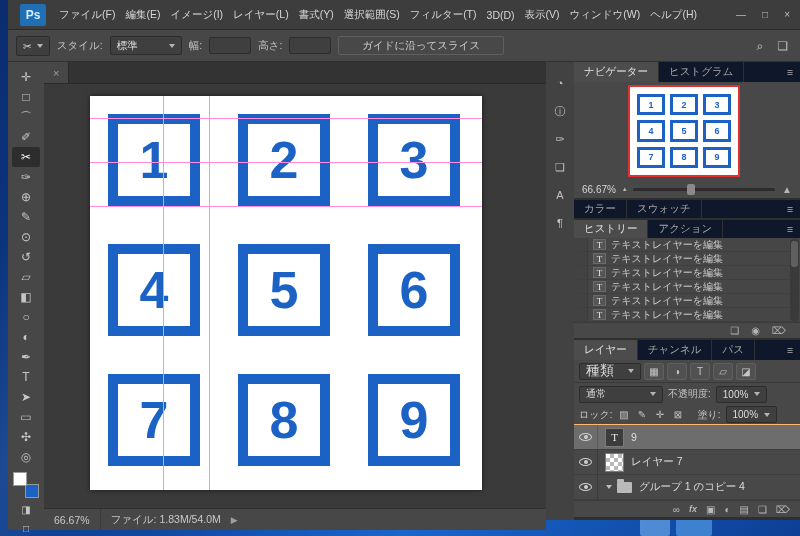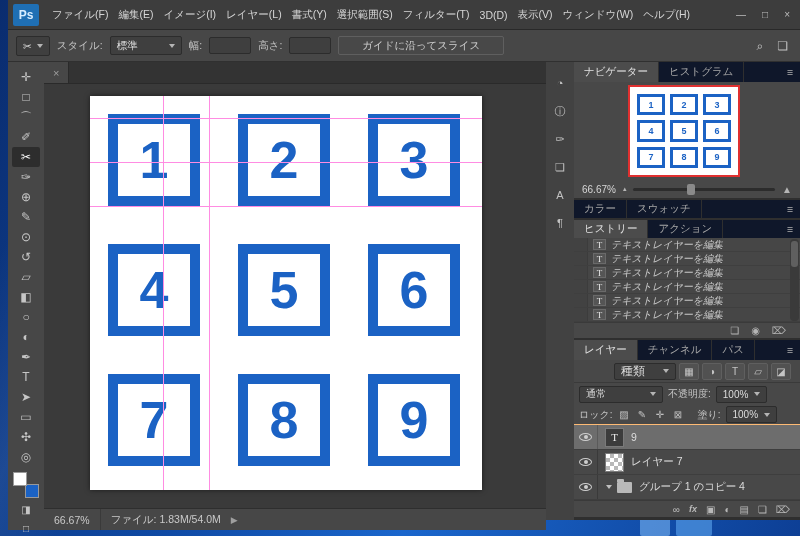--- a/index.html
+++ b/index.html
@@ -12,21 +12,21 @@
   .desktop::after { content:''; position:absolute; left:-60px; top:0; width:340px; height:100%;
     background:linear-gradient(115deg,transparent 30%,rgba(255,255,255,.07) 48%,transparent 62%); }
   .deco { position:absolute; border-radius:2px; }
   .d1 { left:640px; top:512px; width:30px; height:24px; background:rgba(140,200,255,.5); }
   .d2 { left:676px; top:506px; width:36px; height:30px; background:rgba(100,175,245,.55); }
 
   
   .window { position:absolute; left:8px; top:0; width:792px; height:530px; font-size:11px; color:#ccc; }
 
   .menubar { height:30px; background:#3d3d3d; border-bottom:1px solid #292929;
-    display:flex; align-items:center; padding-left:5px; }
+    display:flex; align-items:center; padding-left:12px; }
   .ps-logo { width:26px; height:22px; background:#1f6fb4; color:#d6ecff; font-weight:bold; font-size:12px;
     display:flex; align-items:center; justify-content:center; border-radius:2px; margin-right:8px; flex:none; }
   .menu-item { padding:0 5px; font-size:10.5px; color:#d6d6d6; white-space:nowrap; cursor:default; }
   .win-controls { margin-left:auto; display:flex; align-items:center; gap:16px; padding-right:10px;
     color:#bdbdbd; font-size:10px; }
 
   .optionsbar { height:32px; background:#474747; border-bottom:1px solid #303030;
     display:flex; align-items:center; gap:7px; padding:0 8px; font-size:10.5px; }
   .preset-box { display:flex; align-items:center; gap:5px; background:#3f3f3f; border:1px solid #2c2c2c;
     border-radius:2px; height:20px; padding:0 6px; color:#ddd; }
@@ -102,28 +102,28 @@
   .mtn { color:#b5b5b5; } .mtn.s { font-size:7px; } .mtn.l { font-size:10px; }
   .slider { flex:1; height:3px; background:#2c2c2c; border-radius:2px; position:relative; }
   .slider-thumb { position:absolute; left:38%; top:-4px; width:8px; height:11px; background:#8a8a8a; border-radius:2px; }
 
   .h-list { position:relative; background:#464646; }
   .h-row { height:14px; display:flex; align-items:center; border-bottom:1px solid #3f3f3f;
     font-size:10px; color:#c8c8c8; }
   .h-check { width:14px; height:100%; border-right:1px solid #3c3c3c; background:#424242; flex:none; }
   .h-ticon { width:13px; height:11px; margin:0 5px; display:flex; align-items:center; justify-content:center;
     font-family:"Liberation Serif",serif; font-size:9px; color:#e8e8e8; background:#555; border:1px solid #6a6a6a; flex:none; }
-  .h-label { white-space:nowrap;font-style:italic; }
+  .h-label { white-space:nowrap; }
   .h-scroll { position:absolute; right:1px; top:1px; bottom:1px; width:9px; background:#3a3a3a; border-radius:4px; }
   .h-thumb { position:absolute; left:1px; top:2px; width:7px; height:26px; background:#5f5f5f; border-radius:3px; }
   .h-bottom { height:16px; display:flex; align-items:center; justify-content:flex-end; gap:12px;
     padding-right:14px; color:#b5b5b5; font-size:10px; border-top:1px solid #3a3a3a; }
 
   .l-filter { height:23px; display:flex; align-items:center; gap:3px; padding:0 5px; border-bottom:1px solid #3a3a3a; }
-  .select.kind { min-width:62px; height:17px; font-size:12px;margin-left:35px; }
+  .select.kind { min-width:62px; height:17px; font-size:14px; }
   .f-icon { width:20px; height:17px; display:flex; align-items:center; justify-content:center;
     background:#515151; border:1px solid #5f5f5f; border-radius:2px; color:#c5c5c5; font-size:10px; flex:none; }
   .l-blend { height:22px; display:flex; align-items:center; gap:5px; padding:0 5px; font-size:10px; }
   .select.blend { min-width:84px; height:17px; font-size:10px; }
   .select.val { min-width:48px; height:17px; font-size:10px; }
   .l-lock { height:20px; display:flex; align-items:center; gap:5px; padding:0 5px;
     border-bottom:1px solid #fdba74; font-size:10px; }
   .lock-icon { width:13px; text-align:center; color:#c0c0c0; font-size:10px; }
   .layer-row { height:25px; display:flex; align-items:center; border-bottom:1px solid #3e3e3e;
     font-size:10.5px; color:#ddd; background:#484848; }

